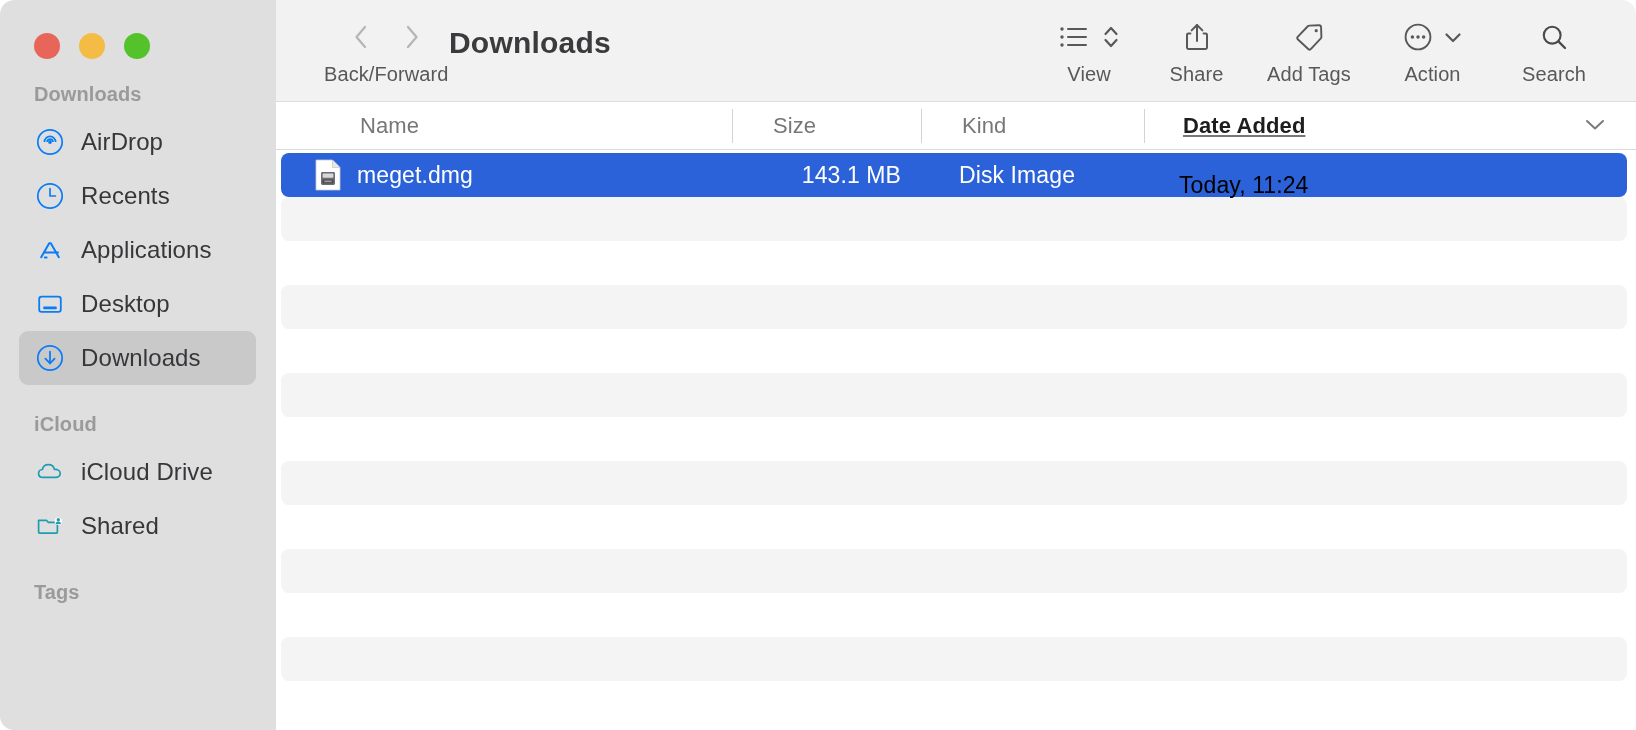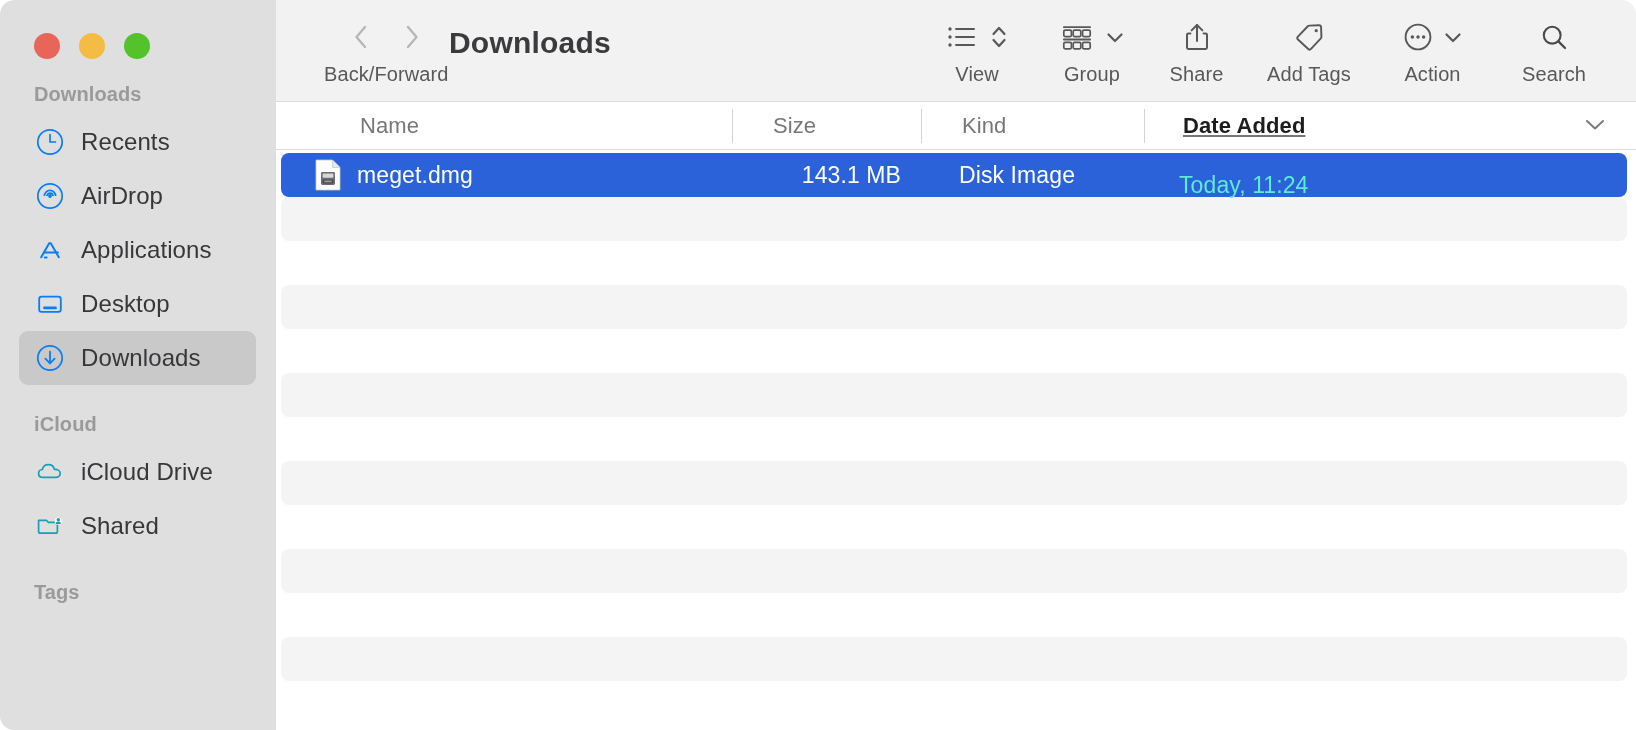--- a/index.html
+++ b/index.html
@@ -208,21 +208,21 @@
     display: flex;
     align-items: center;
     font-size: 23px;
     letter-spacing: 0.1px;
     white-space: nowrap;
     overflow: hidden;
   }
   .cell-name { width: 451px; padding-left: 33px; color: #ffffff; }
   .cell-size { width: 188px; padding-right: 19px; justify-content: flex-end; color: #ffffff; }
   .cell-kind { width: 222px; padding-left: 39px; color: #ffffff; }
-  .cell-date { flex: 1 1 auto; padding-left: 37px; color: #5eead4; margin-top: 20px; }
+  .cell-date { flex: 1 1 auto; padding-left: 37px; color: #000000; margin-top: 20px; }
 
   .file-icon {
     width: 28px;
     height: 32px;
     flex: 0 0 28px;
     margin-right: 15px;
     position: relative;
   }
 </style>
 </head>
@@ -239,36 +239,36 @@
     </div>
 
     <div class="sidebar-scroll">
 
       <div class="section-title">Downloads</div>
 
       <div class="sb-item">
         <span class="sb-icon">
           <svg width="28" height="28" viewBox="0 0 28 28" fill="none">
             <circle cx="14" cy="14" r="12.2" stroke="#0a7cf6" stroke-width="1.7"></circle>
-            <path d="M14 6.6 V14 H19.4" stroke="#0a7cf6" stroke-width="1.7" stroke-linecap="round" stroke-linejoin="round"></path>
-          </svg>
-        </span>
-        <span class="sb-label">Recents</span>
-      </div>
-
-      <div class="sb-item">
-        <span class="sb-icon">
-          <svg width="28" height="28" viewBox="0 0 28 28" fill="none">
-            <circle cx="14" cy="14" r="12.2" stroke="#0a7cf6" stroke-width="1.7"></circle>
             <path d="M14 19.6 A5.6 5.6 0 0 0 14 8.4" stroke="#0a7cf6" stroke-width="1.7" fill="none" transform="rotate(-90 14 14)"></path>
             <path d="M14 17 A2.9 2.9 0 0 0 14 11.1" stroke="#0a7cf6" stroke-width="1.7" fill="none" transform="rotate(-90 14 14)"></path>
             <circle cx="14" cy="14" r="1.9" fill="#0a7cf6"></circle>
           </svg>
         </span>
         <span class="sb-label">AirDrop</span>
+      </div>
+
+      <div class="sb-item">
+        <span class="sb-icon">
+          <svg width="28" height="28" viewBox="0 0 28 28" fill="none">
+            <circle cx="14" cy="14" r="12.2" stroke="#0a7cf6" stroke-width="1.7"></circle>
+            <path d="M14 6.6 V14 H19.4" stroke="#0a7cf6" stroke-width="1.7" stroke-linecap="round" stroke-linejoin="round"></path>
+          </svg>
+        </span>
+        <span class="sb-label">Recents</span>
       </div>
 
       <div class="sb-item">
         <span class="sb-icon">
           <svg width="28" height="28" viewBox="0 0 28 28" fill="none">
             <path d="M5.2 21.2 L13.2 7.2" stroke="#0a7cf6" stroke-width="2" stroke-linecap="round"></path>
             <path d="M22.8 21.2 L14.8 7.2" stroke="#0a7cf6" stroke-width="2" stroke-linecap="round"></path>
             <path d="M8.2 16.6 H22" stroke="#0a7cf6" stroke-width="2" stroke-linecap="round"></path>
             <path d="M8.8 21.4 L10.6 21.4" stroke="#0a7cf6" stroke-width="2" stroke-linecap="round"></path>
           </svg>
@@ -365,42 +365,20 @@
           <span>
             <svg width="18" height="28" viewBox="0 0 18 28" fill="none">
               <path d="M3.5 11 L9 5 L14.5 11" stroke="#58585a" stroke-width="2.2" stroke-linecap="round" stroke-linejoin="round"></path>
               <path d="M3.5 17 L9 23 L14.5 17" stroke="#58585a" stroke-width="2.2" stroke-linecap="round" stroke-linejoin="round"></path>
             </svg>
           </span>
         </div>
         <div class="tb-caption">View</div>
       </div>
 
-      <div class="tb-group" style="width:112px;">
-        <div class="tb-glyphs" style="gap:11px;">
-          <span>
-            <svg width="34" height="26" viewBox="0 0 34 26" fill="none">
-              <rect x="3" y="2.3" width="28" height="1.8" rx="0.9" fill="#58585a"></rect>
-              <rect x="3.8" y="6.2" width="7.6" height="6.4" rx="1.3" stroke="#58585a" stroke-width="1.7"></rect>
-              <rect x="13.2" y="6.2" width="7.6" height="6.4" rx="1.3" stroke="#58585a" stroke-width="1.7"></rect>
-              <rect x="22.6" y="6.2" width="7.6" height="6.4" rx="1.3" stroke="#58585a" stroke-width="1.7"></rect>
-              <rect x="3" y="14.6" width="28" height="1.8" rx="0.9" fill="#58585a"></rect>
-              <rect x="3.8" y="18.4" width="7.6" height="6.4" rx="1.3" stroke="#58585a" stroke-width="1.7"></rect>
-              <rect x="13.2" y="18.4" width="7.6" height="6.4" rx="1.3" stroke="#58585a" stroke-width="1.7"></rect>
-              <rect x="22.6" y="18.4" width="7.6" height="6.4" rx="1.3" stroke="#58585a" stroke-width="1.7"></rect>
-            </svg>
-          </span>
-          <span>
-            <svg width="20" height="14" viewBox="0 0 20 14" fill="none">
-              <path d="M3.5 4.5 L10 11 L16.5 4.5" stroke="#58585a" stroke-width="2.2" stroke-linecap="round" stroke-linejoin="round"></path>
-            </svg>
-          </span>
-        </div>
-        <div class="tb-caption">Group</div>
-      </div>
 
       <div class="tb-group" style="width:97px;">
         <div class="tb-glyphs">
           <span>
             <svg width="28" height="32" viewBox="0 0 28 32" fill="none">
               <path d="M14 4 L14 20" stroke="#58585a" stroke-width="2" stroke-linecap="round"></path>
               <path d="M8.6 9.4 L14 4 L19.4 9.4" stroke="#58585a" stroke-width="2" stroke-linecap="round" stroke-linejoin="round"></path>
               <path d="M7.4 12.4 H5.4 C4.6 12.4 4 13 4 13.8 V26.5 C4 27.3 4.6 27.9 5.4 27.9 H22.6 C23.4 27.9 24 27.3 24 26.5 V13.8 C24 13 23.4 12.4 22.6 12.4 H20.6" stroke="#58585a" stroke-width="2" stroke-linecap="round" stroke-linejoin="round" fill="none"></path>
             </svg>
           </span>

